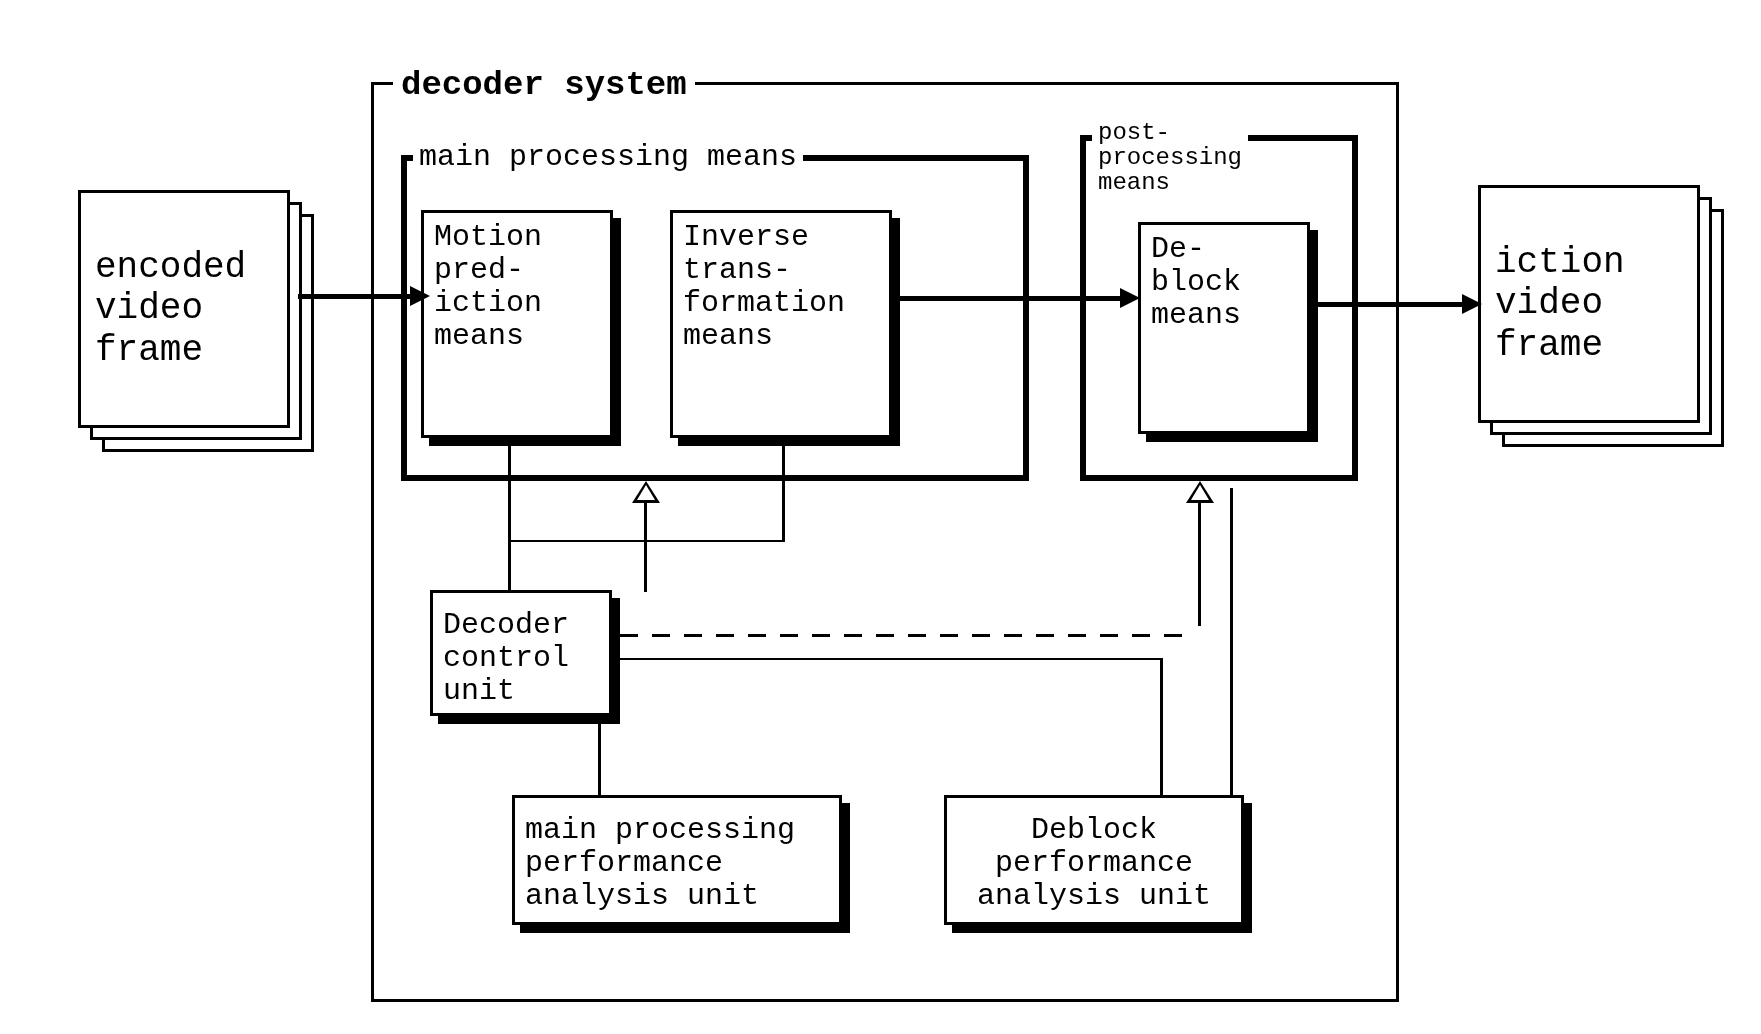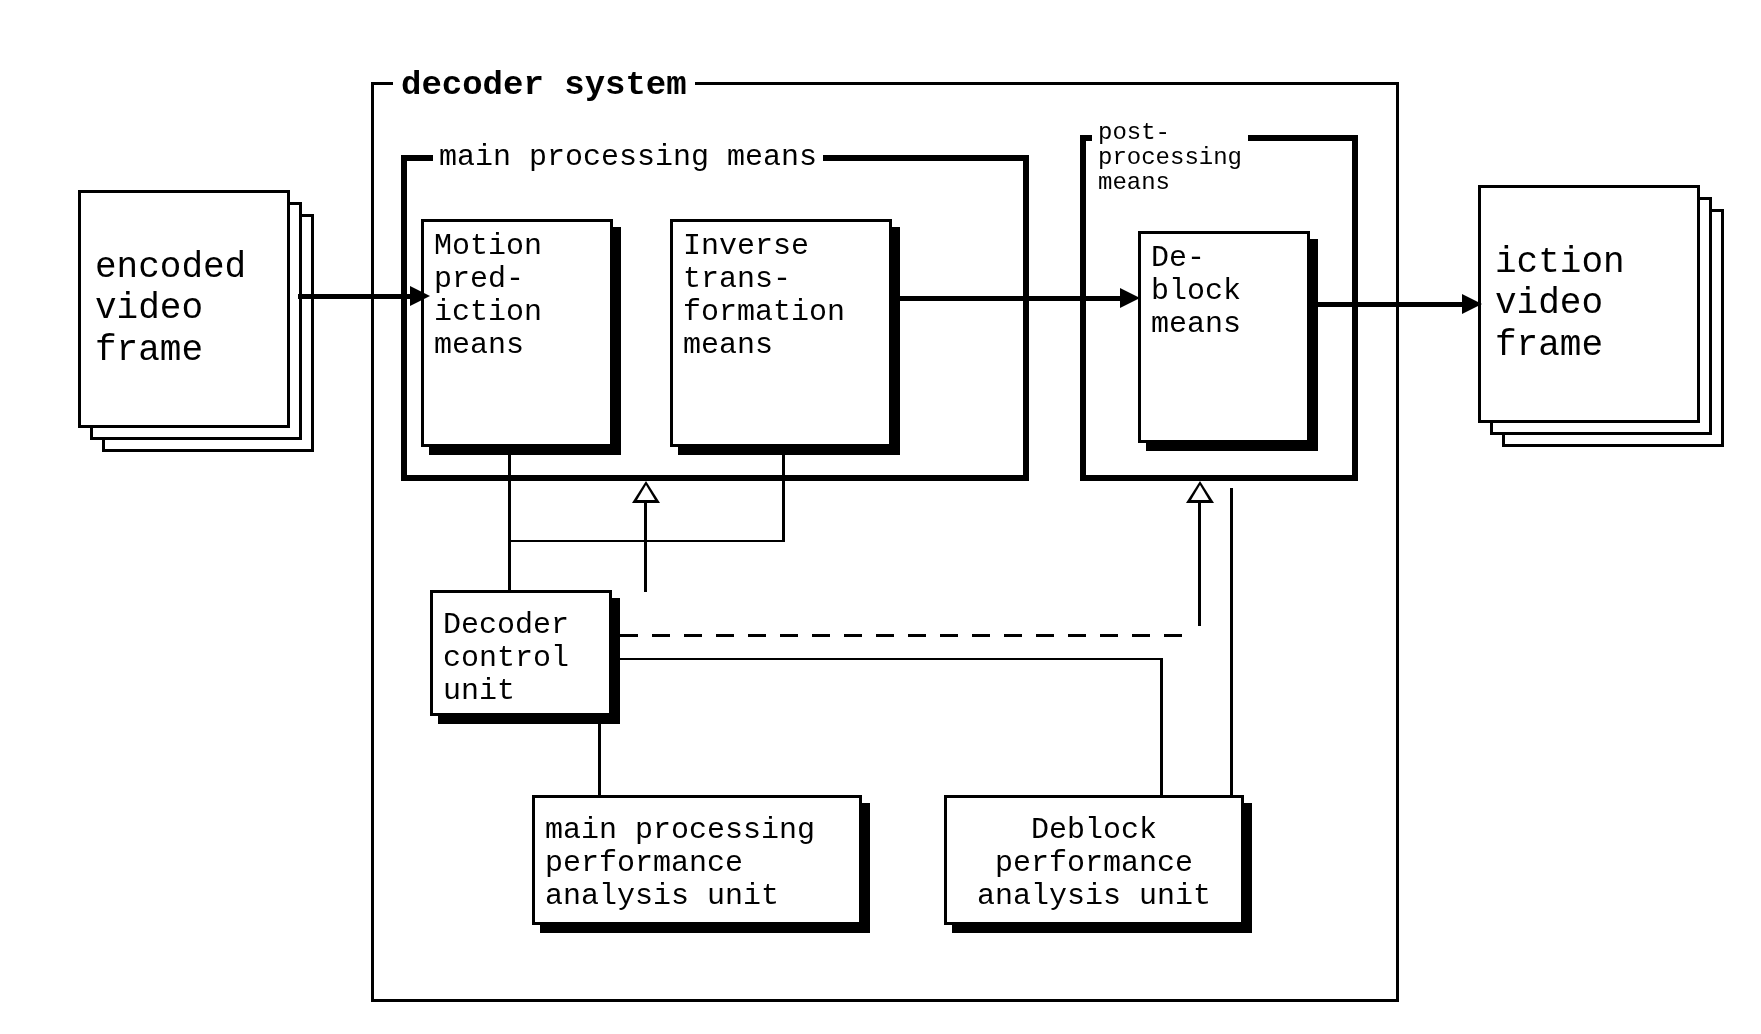--- a/index.html
+++ b/index.html
@@ -11,21 +11,21 @@
     .stack-back2 { position: absolute; border: 3px solid #000; background: #fff; width: 100%; height: 100%; top: 24px; left: 24px; }
     .stack-back1 { position: absolute; border: 3px solid #000; background: #fff; width: 100%; height: 100%; top: 12px; left: 12px; }
     .stack-front { position: absolute; border: 3px solid #000; background: #fff; width: 100%; height: 100%; top: 0; left: 0; display: flex; flex-direction: column; justify-content: center; padding: 10px 14px; font-size: 36px; line-height: 1.15; }
     
     .decoder-system { position: absolute; border: 3px solid #000; background: #fff; }
     .decoder-label { position: absolute; background: #fff; padding: 0 8px; font-size: 34px; font-weight: bold; }
     
     .heavy-box { position: absolute; border: 6px solid #000; background: #fff; }
     .heavy-label { position: absolute; background: #fff; padding: 0 6px; font-size: 30px; }
     
-    .inner-block { position: absolute; margin-top: 9px; }
+    .inner-block { position: absolute; }
     .inner-shadow { position: absolute; background: #000; width: 100%; height: 100%; top: 8px; left: 8px; }
     .inner-face { position: absolute; border: 3px solid #000; background: #fff; width: 100%; height: 100%; top: 0; left: 0; padding: 8px 10px; font-size: 30px; line-height: 1.1; }
     
     .small-block { position: absolute; }
     .small-shadow { position: absolute; background: #000; width: 100%; height: 100%; top: 8px; left: 8px; }
     .small-face { position: absolute; border: 3px solid #000; background: #fff; width: 100%; height: 100%; padding: 16px 10px; font-size: 30px; line-height: 1.1; }
     
     .arrow-line-h { position: absolute; background: #000; height: 4px; }
     .arrow-line-v { position: absolute; background: #000; width: 3px; }
     .arrow-line-thin-h { position: absolute; background: #000; height: 2px; }
@@ -59,21 +59,21 @@
       <div>iction</div>
       <div>video</div>
       <div>frame</div>
     </div>
   </div>
 
   <div class="decoder-system" style="top:82px; left:371px; width:1028px; height:920px;"></div>
   <div class="decoder-label" style="top:66px; left:393px;">decoder system</div>
 
   <div class="heavy-box" style="top:155px; left:401px; width:628px; height:326px;"></div>
-  <div class="heavy-label" style="top:140px; left:433px;">main processing means</div>
+  <div class="heavy-label" style="top:140px; left:413px;">main processing means</div>
 
   <div class="heavy-box" style="top:135px; left:1080px; width:278px; height:346px;"></div>
   <div class="heavy-label" style="top:120px; left:1092px; font-size:24px; line-height:1.05;">
     <div>post-</div>
     <div>processing</div>
     <div>means</div>
   </div>
 
   <div class="inner-block" style="top:210px; left:421px; width:192px; height:228px;">
     <div class="inner-shadow"></div>
@@ -106,21 +106,21 @@
 
   <div class="small-block" style="top:590px; left:430px; width:182px; height:126px;">
     <div class="small-shadow"></div>
     <div class="small-face">
       <div>Decoder</div>
       <div>control</div>
       <div>unit</div>
     </div>
   </div>
 
-  <div class="small-block" style="top:795px; left:532px; width:330px; height:130px;">
+  <div class="small-block" style="top:795px; left:512px; width:330px; height:130px;">
     <div class="small-shadow"></div>
     <div class="small-face">
       <div>main processing</div>
       <div>performance</div>
       <div>analysis unit</div>
     </div>
   </div>
 
   <div class="small-block" style="top:795px; left:944px; width:300px; height:130px;text-align:center;">
     <div class="small-shadow"></div>

